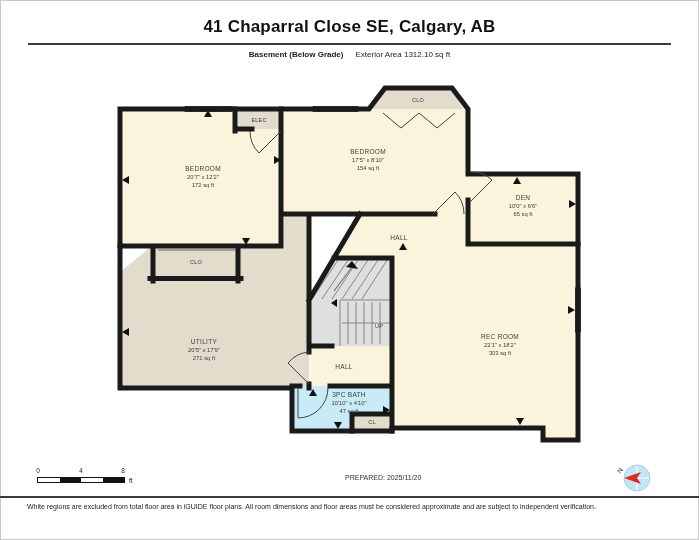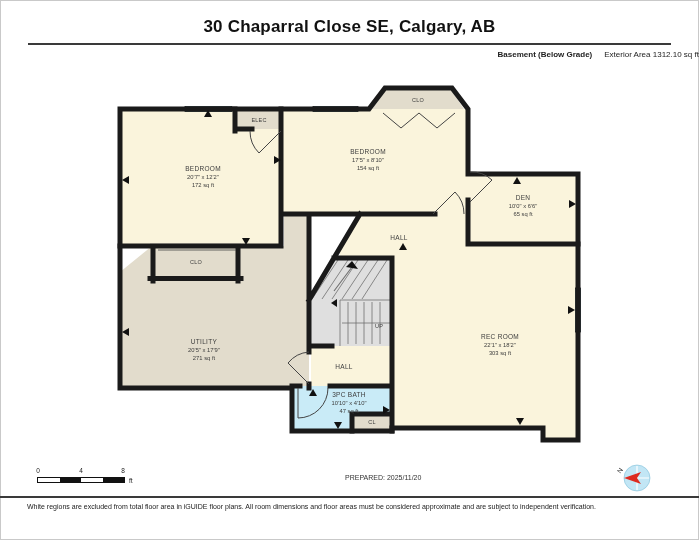--- a/index.html
+++ b/index.html
@@ -7,21 +7,21 @@
     width:699px;height:540px;position:relative;background:#fff;
     font-family:"Liberation Sans",sans-serif;overflow:hidden;
     box-shadow:inset 0 0 0 1px #c9c9c9;
   }
   .page-title{
     position:absolute;top:17px;left:0;width:699px;text-align:center;
     font-size:17px;font-weight:bold;color:#111;letter-spacing:.2px;
   }
   .title-rule{position:absolute;top:43px;left:28px;width:643px;height:2px;background:#3a3a3a}
   .subtitle{
-    position:absolute;top:50px;left:0;width:699px;text-align:right;
+    position:absolute;top:50px;left:0;width:699px;text-align:center;
     font-size:8px;color:#222;
   }
   .subtitle .floor{font-weight:bold;margin-right:12px}
   #plan-svg{position:absolute;left:0;top:0}
   .rlabel{
     position:absolute;transform:translate(-50%,-50%);text-align:center;
     color:#3d3d3d;line-height:1.35;white-space:nowrap;
   }
   .rname{font-size:6.5px;letter-spacing:.3px}
   .rsub{font-size:5.8px}
@@ -40,21 +40,21 @@
   .sb-seg-b{background:#111}
   .sb-unit{position:absolute;left:129px;top:477px;font-size:6.5px;color:#222}
   .prepared{position:absolute;left:345px;top:474px;font-size:7px;color:#333}
   .footer-rule{position:absolute;left:0;top:496px;width:699px;height:2px;background:#3a3a3a}
   .footer-note{position:absolute;left:27px;top:503px;font-size:7px;color:#222;width:650px}
   svg text{font-family:"Liberation Sans",sans-serif}
 </style>
 </head>
 <body>
 
-<div class="page-title">30 Chaparral Close SE, Calgary, AB</div>
+<div class="page-title">41 Chaparral Close SE, Calgary, AB</div>
 <div class="title-rule"></div>
 <div class="subtitle">
   <span class="floor">Basement (Below Grade)</span><span>Exterior Area 1312.10 sq ft</span>
 </div>
 
 <svg id="plan-svg" width="699" height="540" viewBox="0 0 699 540">
 
   <g>
     <rect x="120" y="109" width="161" height="137" fill="#FAF4DC"></rect>
     <rect x="281" y="109" width="187" height="105" fill="#FAF4DC"></rect>

